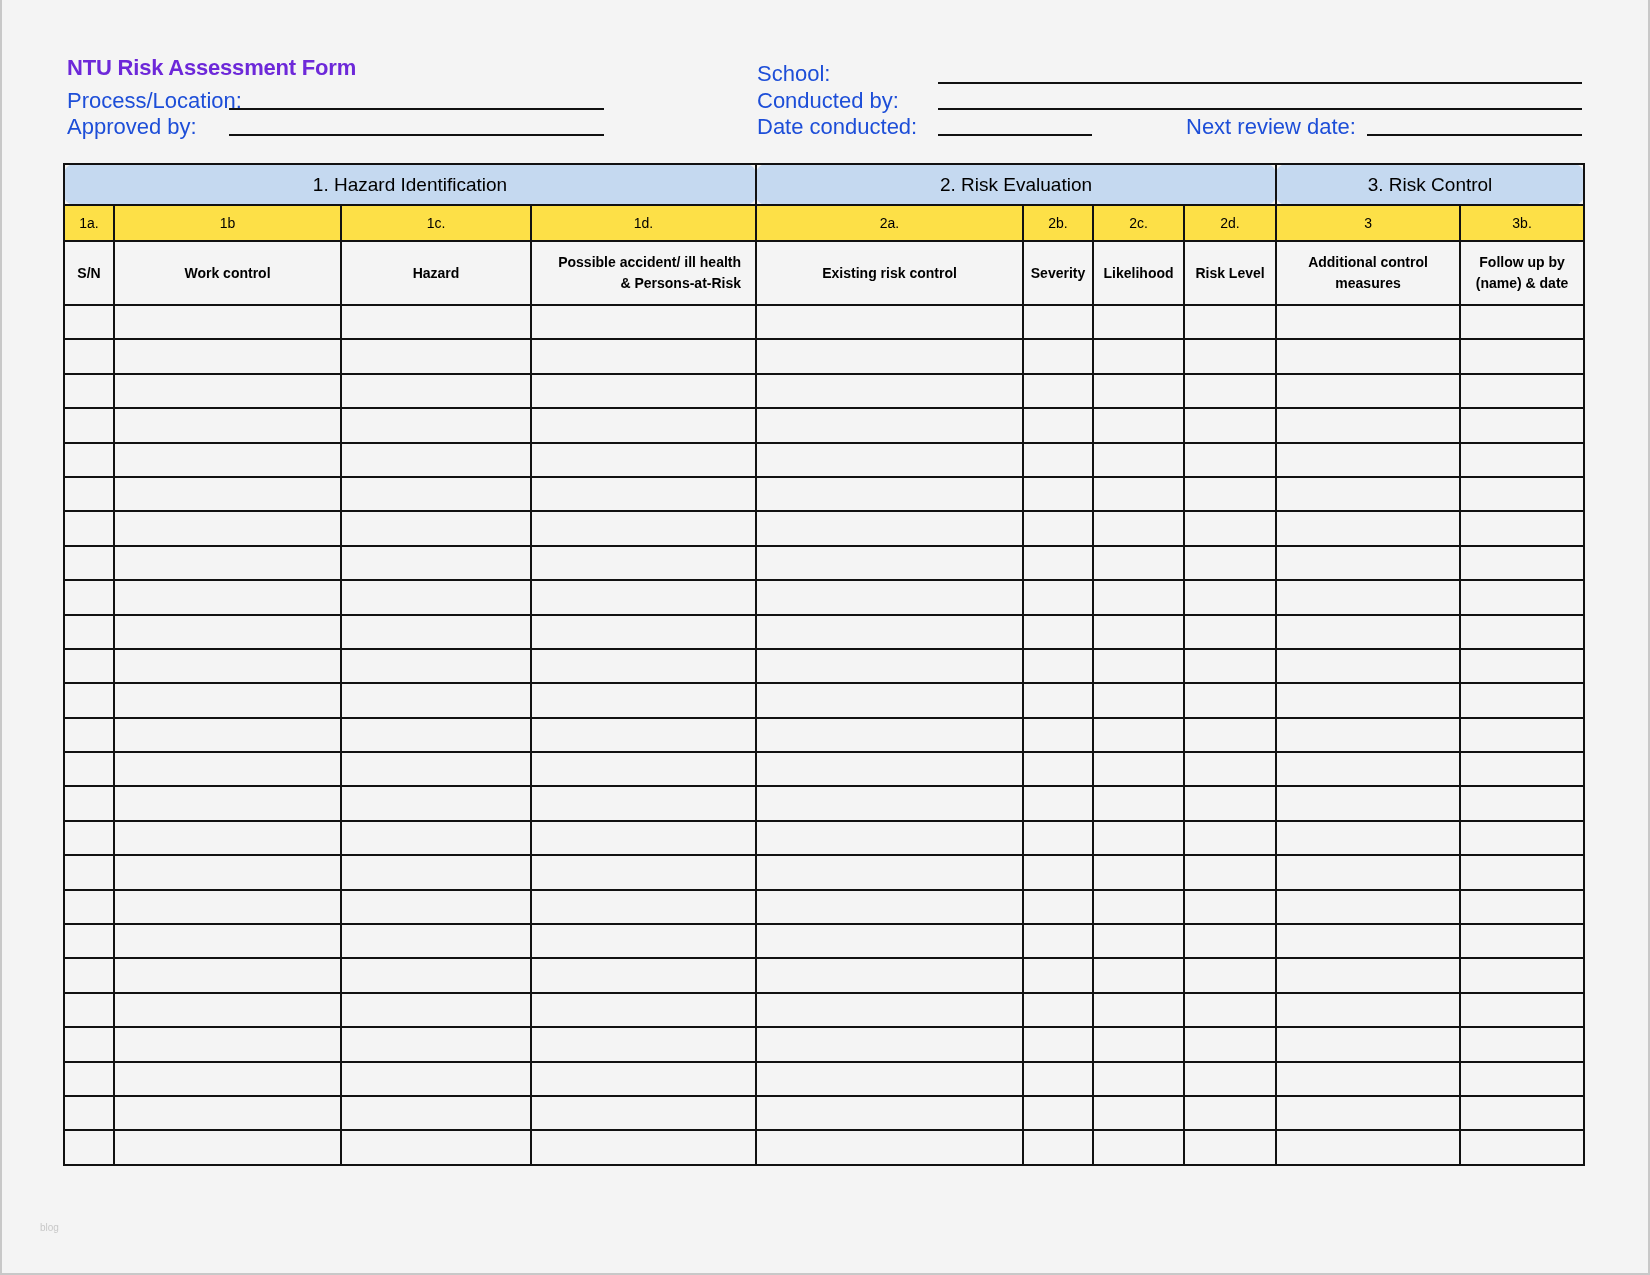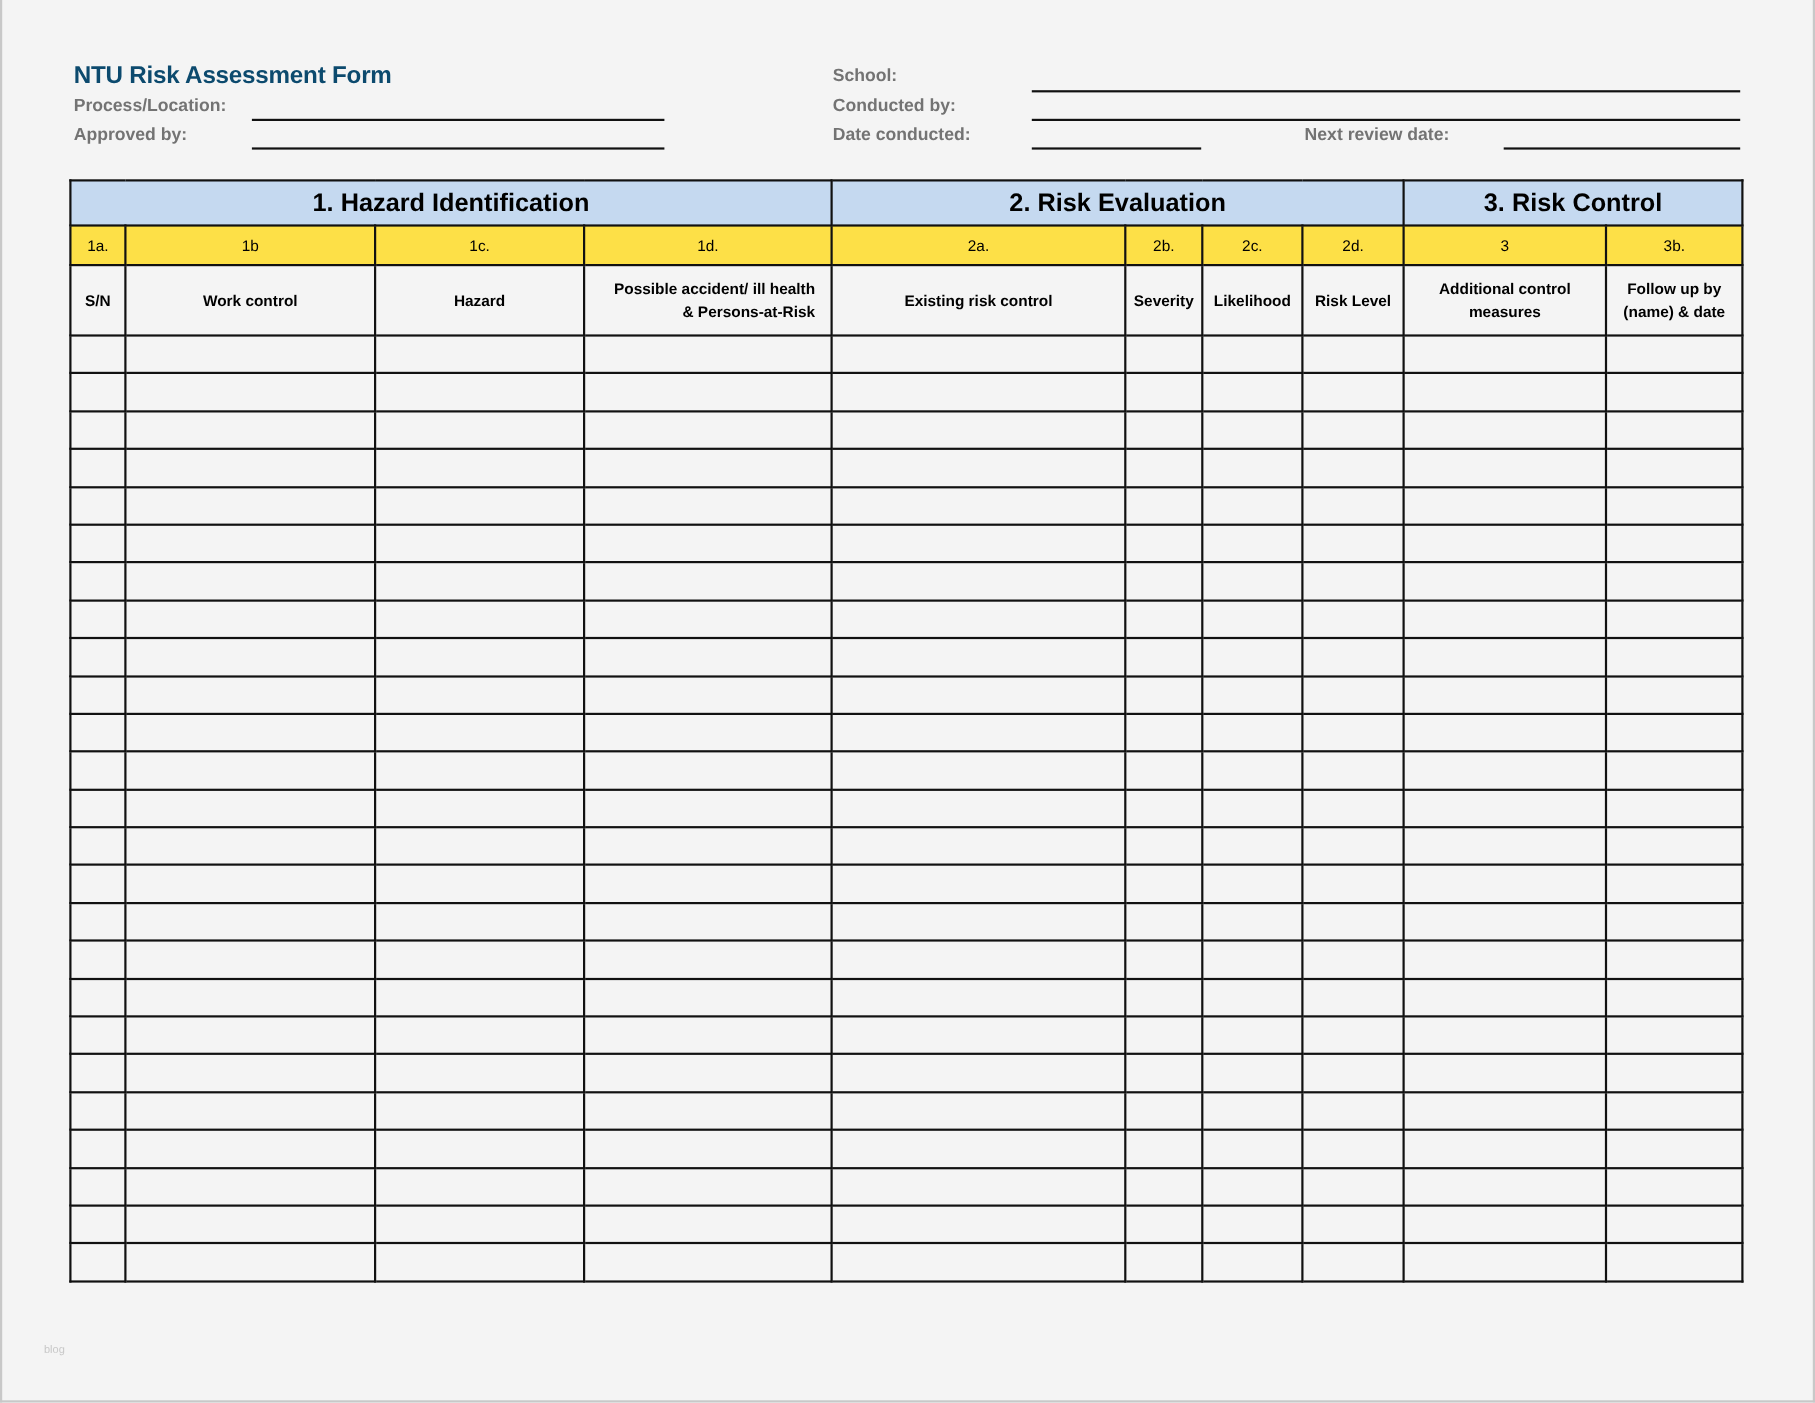--- a/index.html
+++ b/index.html
@@ -18,28 +18,27 @@
     border-right: 2px solid #c8c8c8;
     border-bottom: 2px solid #c8c8c8;
     box-sizing: border-box;
   }
   .form-title {
     position: absolute;
     left: 65px;
     top: 55px;
     font-size: 22px;
     font-weight: bold;
-    color: #0c4a6e;
+    color: #6d28d9;
     letter-spacing: -0.2px;
   }
   .field-label {
     position: absolute;
-    font-size: 16px;
-    color: #737373;
-    font-weight: bold;
+    font-size: 22px;
+    color: #1d4ed8;
   }
   .field-line {
     position: absolute;
     height: 0;
     border-bottom: 2px solid #111;
   }
   table.risk {
     position: absolute;
     left: 61px;
     top: 163px;
@@ -50,22 +49,23 @@
   }
   table.risk td, table.risk th {
     border: 2px solid #111;
     padding: 0;
     text-align: center;
     vertical-align: middle;
   }
   .sec-head th {
     background: #c5d9f0;
     height: 39px;
-    font-size: 23px;
-    font-weight: bold;
+    font-size: 19px;
+    font-weight: normal;
+    border-radius: 10px;
   }
   .num-row td {
     background: #fde047;
     height: 34px;
     font-size: 14px;
     font-weight: normal;
     vertical-align: bottom;
     padding-bottom: 3px;
   }
   .col-head td {

